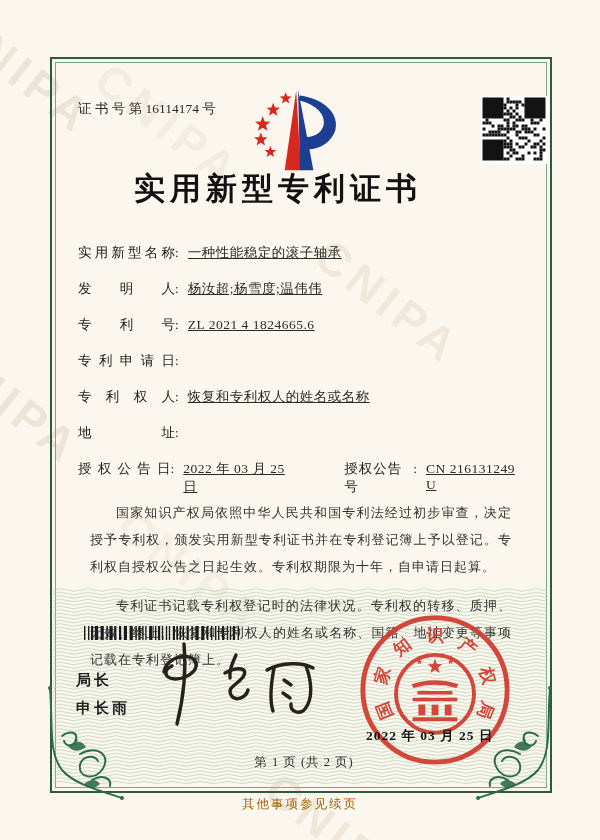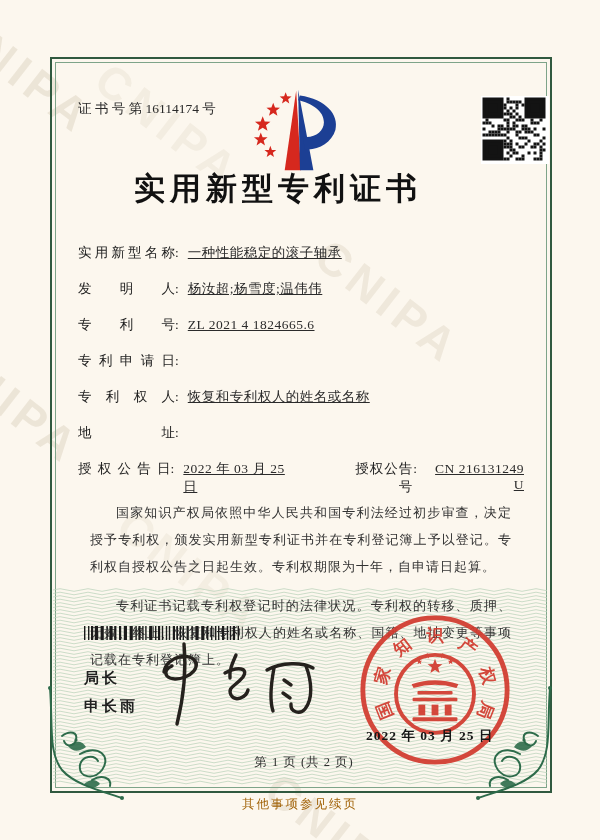--- a/index.html
+++ b/index.html
@@ -35,32 +35,32 @@
   .qr-box{position:absolute; left:481px; top:96px; width:66px; height:66px; background:#fff; z-index:2; padding:1px;}
   #qr-svg rect{fill:#131313;}
   .title{position:absolute; left:0; top:168px; width:556px; text-align:center;
     font-size:31px; font-weight:bold; letter-spacing:5px; color:#111; z-index:2;}
   
   .fields{position:absolute; left:78px; top:244px; width:446px; z-index:2; font-size:13.5px;}
   .field-row{display:flex; align-items:baseline; height:36px;}
   .jlabel{display:inline-flex; justify-content:space-between; width:97px; color:#1e1e1e;}
   .colon{margin-right:9px;}
   .fvalue{color:#2b2b2b; letter-spacing:.5px;text-decoration:underline;}
-  .twocol .col2{margin-left:47px; display:flex; align-items:baseline;text-align:right;}
+  .twocol .col2{margin-left:47px; display:flex; align-items:baseline;}
   .plain-label{letter-spacing:1px;}
   
   .bodytext{position:absolute; left:78px; top:487px; width:446px; z-index:2;}
   .bodytext p{margin:12px; font-size:13px; line-height:27px; text-align:justify;
     text-indent:2em; letter-spacing:1px; color:#333;}
   
   .barcode{position:absolute; left:84px; top:626px; z-index:2;}
   #barcode-svg rect{fill:#1b1b1b;}
   
-  .officer{position:absolute; left:84px; top:666px; z-index:2;
-    font-family:Liberation Mono, monospace; font-weight:bold;
+  .officer{position:absolute; left:76px; top:666px; z-index:2;
+    font-family:Liberation Sans, sans-serif; font-weight:bold;
     font-size:15px; letter-spacing:3px; color:#222; line-height:28px;}
   .signature{position:absolute; left:140px; top:638px; z-index:3;}
   .signature path{fill:none; stroke:#25211d; stroke-width:3.4; stroke-linecap:round; stroke-linejoin:round;}
   
   .seal{position:absolute; left:357px; top:612px; z-index:3; opacity:.93;}
   .seal .ring{fill:none; stroke:#d23b2f; stroke-width:5;}
   .seal .ring2{fill:none; stroke:#d23b2f; stroke-width:4;}
   #seal-chars text{font-size:17.5px; font-weight:bold; fill:#d23b2f; text-anchor:middle;
     font-family:"Liberation Serif",serif;}
   #emblem-stars polygon, .gate rect, .gate path{fill:#d23b2f;}

